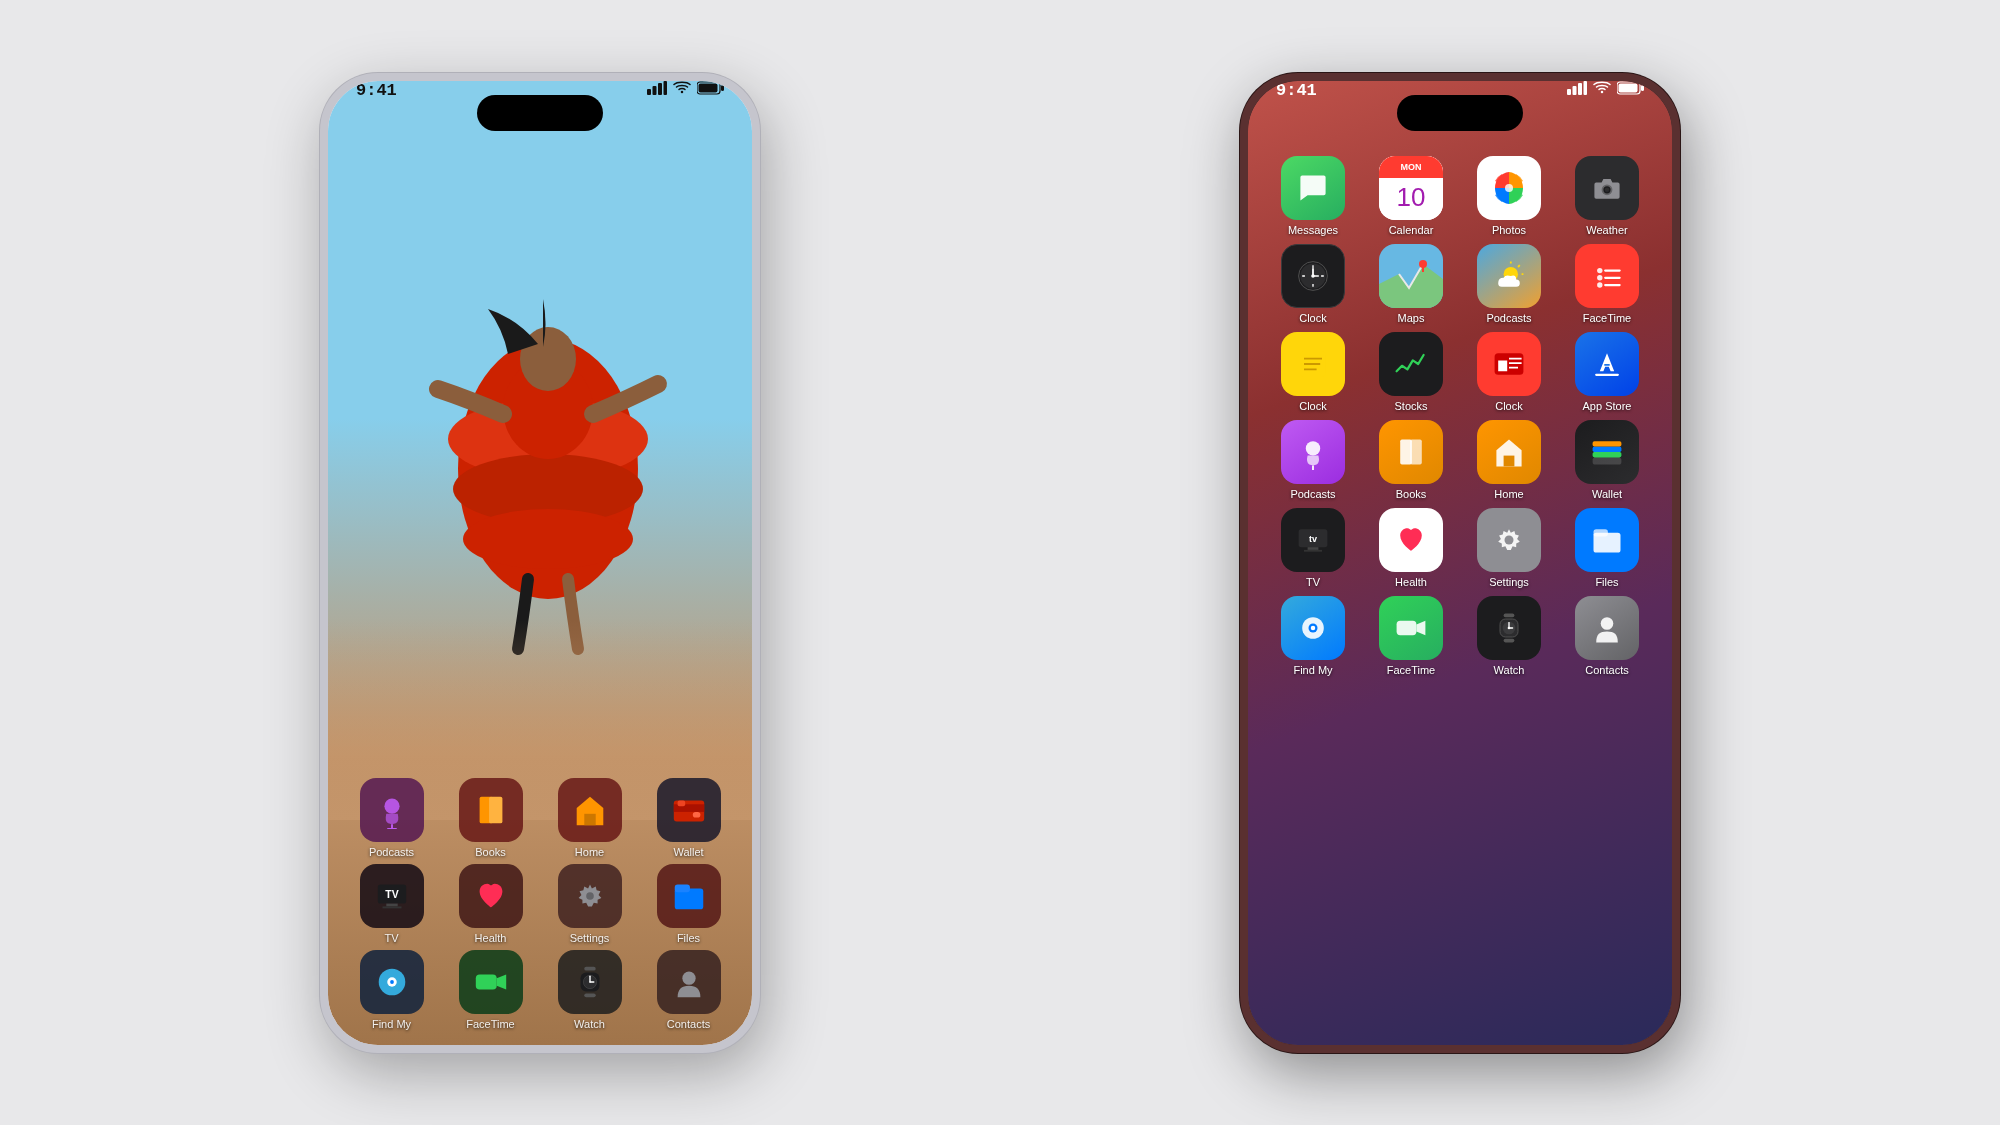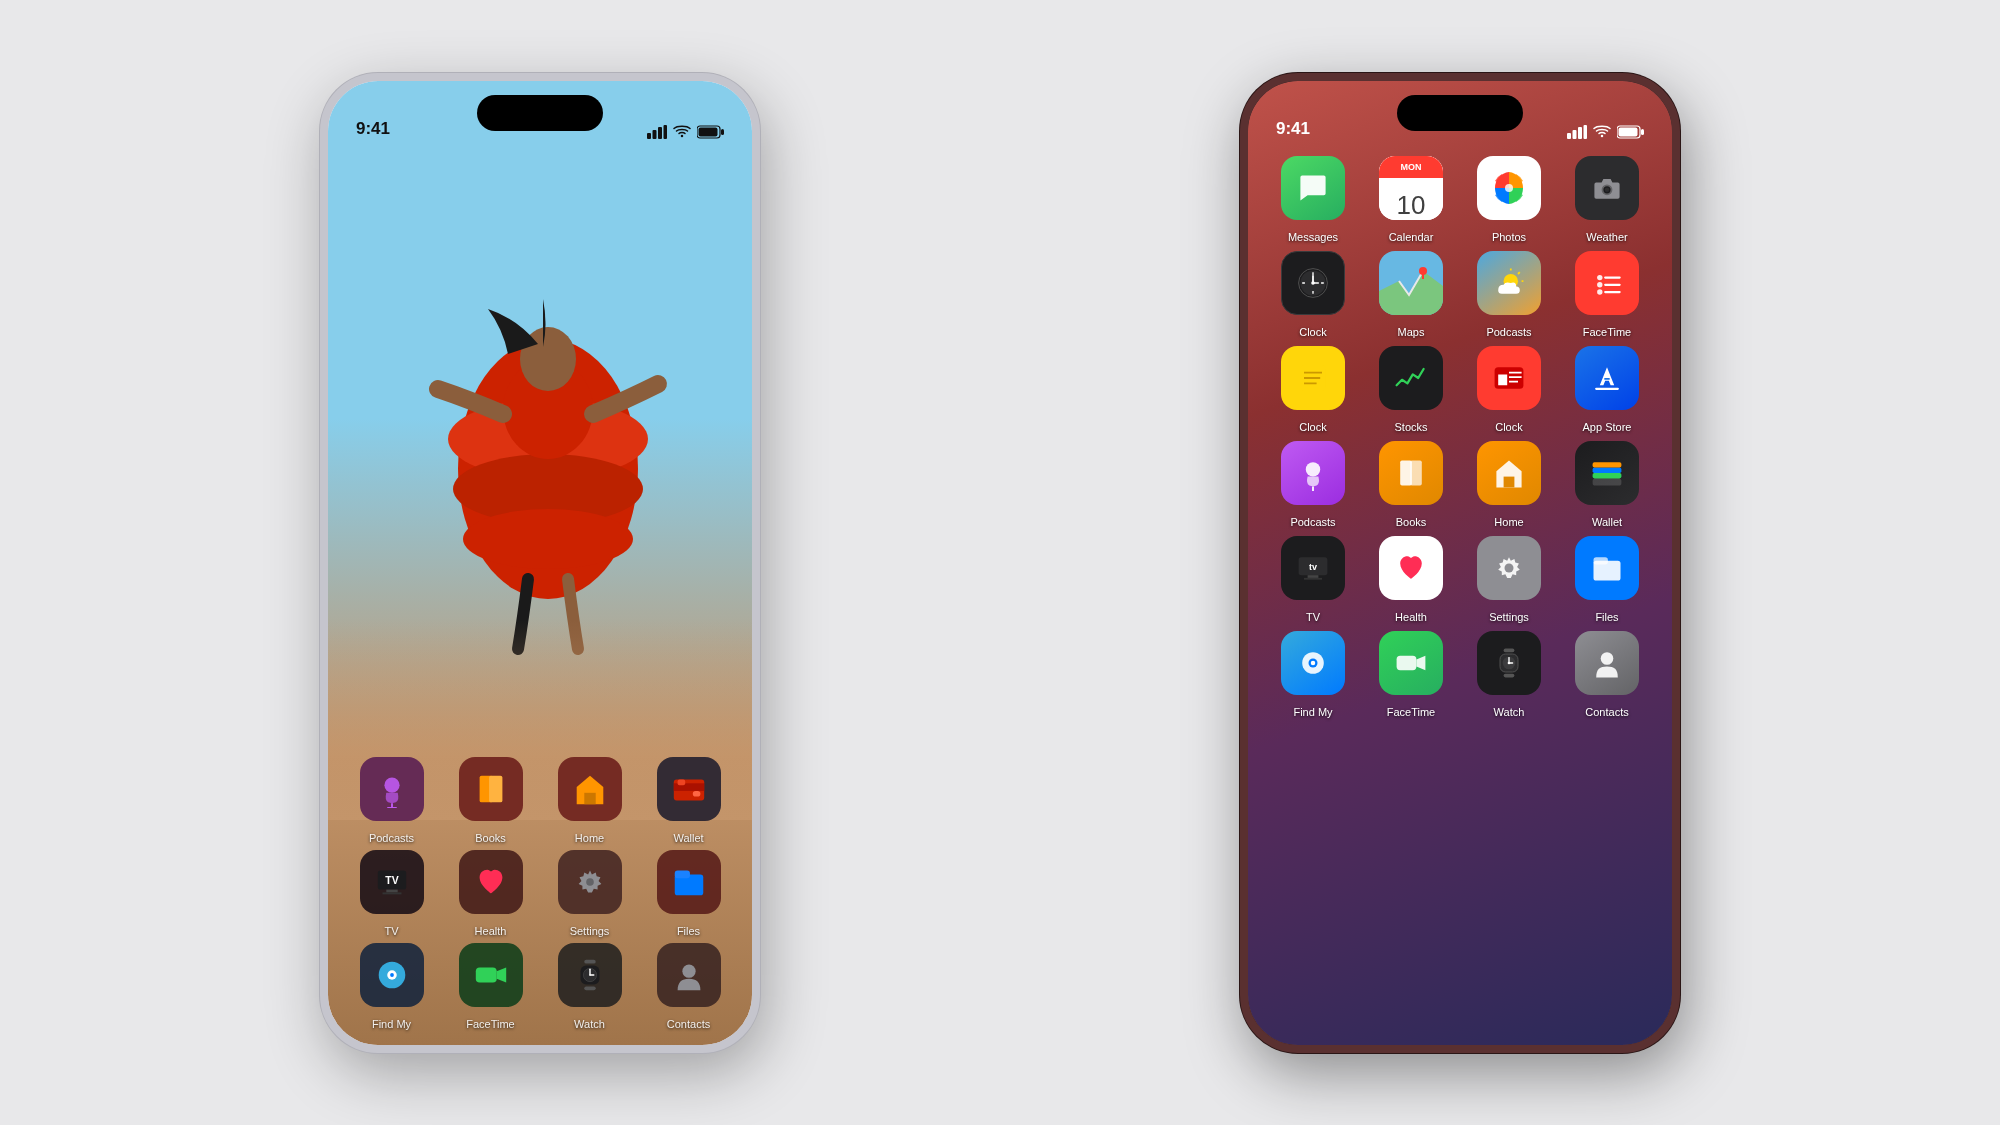--- a/index.html
+++ b/index.html
@@ -77,24 +77,25 @@
     }
 
     
     .status-bar {
       position: absolute;
       top: 0;
       left: 0;
       right: 0;
       height: 58px;
       display: flex;
-      align-items: flex-end;
+      align-items: flex-start;
       justify-content: space-between;
       padding: 0 28px;
       z-index: 9;
+      font-family: Liberation Mono, monospace;
     }
     .status-time {
       font-size: 17px;
       font-weight: 600;
       color: white;
     }
     .status-icons {
       display: flex;
       align-items: center;
       gap: 6px;
@@ -102,21 +103,21 @@
 
     .app-row {
       display: flex;
       justify-content: space-around;
     }
 
     .app-item {
       display: flex;
       flex-direction: column;
       align-items: center;
-      gap: 11px;
+      gap: 4px;
       width: 88px;
     }
 
     .app-icon {
       width: 64px;
       height: 64px;
       border-radius: 16px;
       display: flex;
       align-items: center;
       justify-content: center;
@@ -175,25 +176,25 @@
       display: flex;
       align-items: center;
       justify-content: center;
     }
     .calendar-header span {
       color: white;
       font-size: 9px;
       font-weight: 600;
     }
     .calendar-day {
-      color: #404040;
+      color: #a21caf;
       font-size: 26px;
       font-weight: 300;
       line-height: 1;
-      margin-top: 14px;
+      margin-top: 6px;
     }
 
     
     .left-apps-container {
       position: absolute;
       bottom: 15px;
       left: 0;
       right: 0;
       padding: 0 14px;
       z-index: 5;

